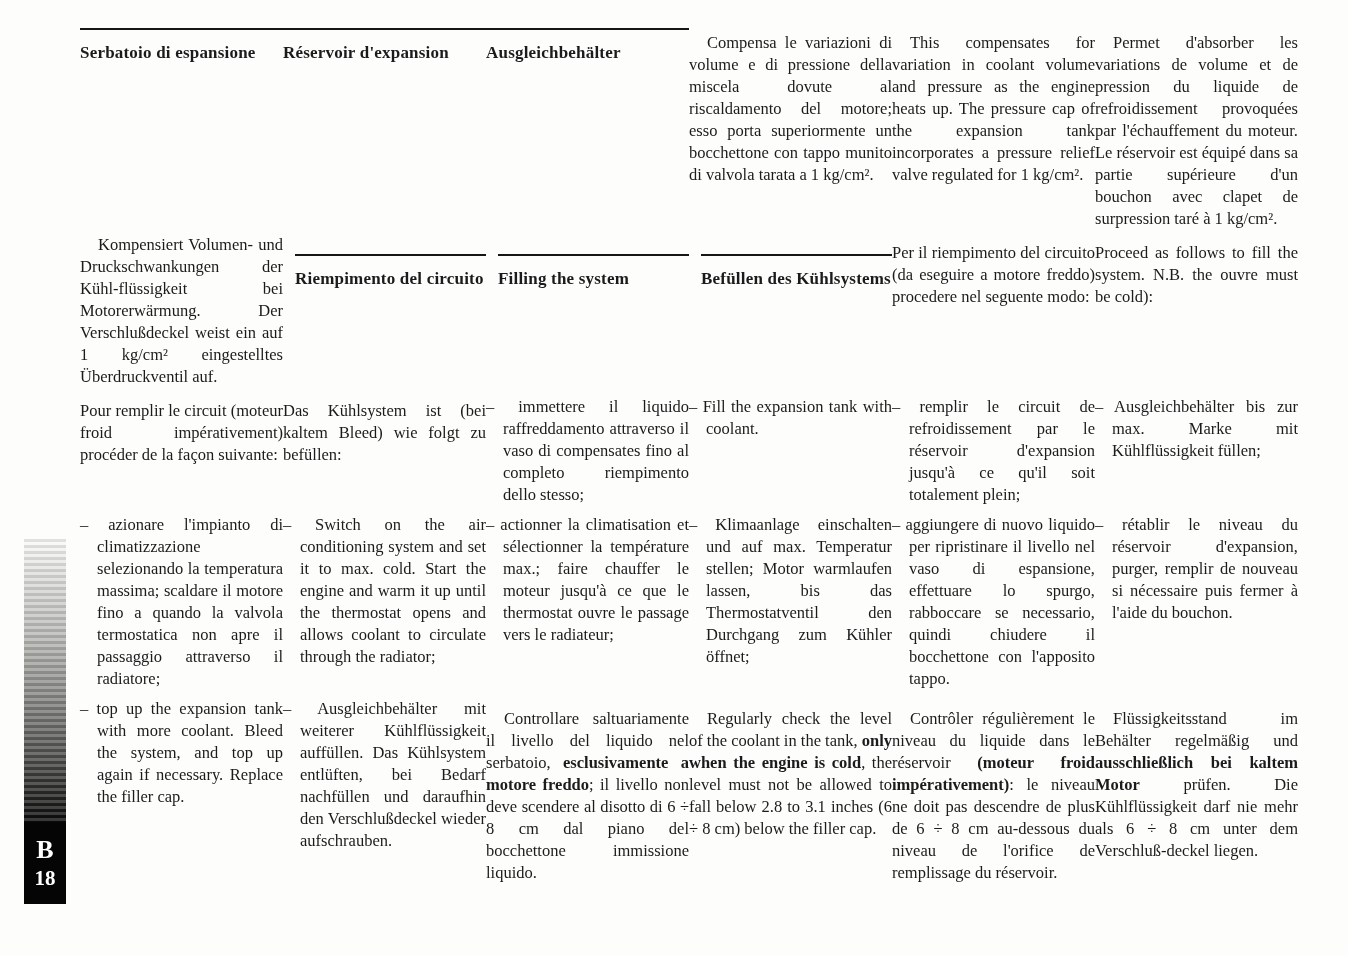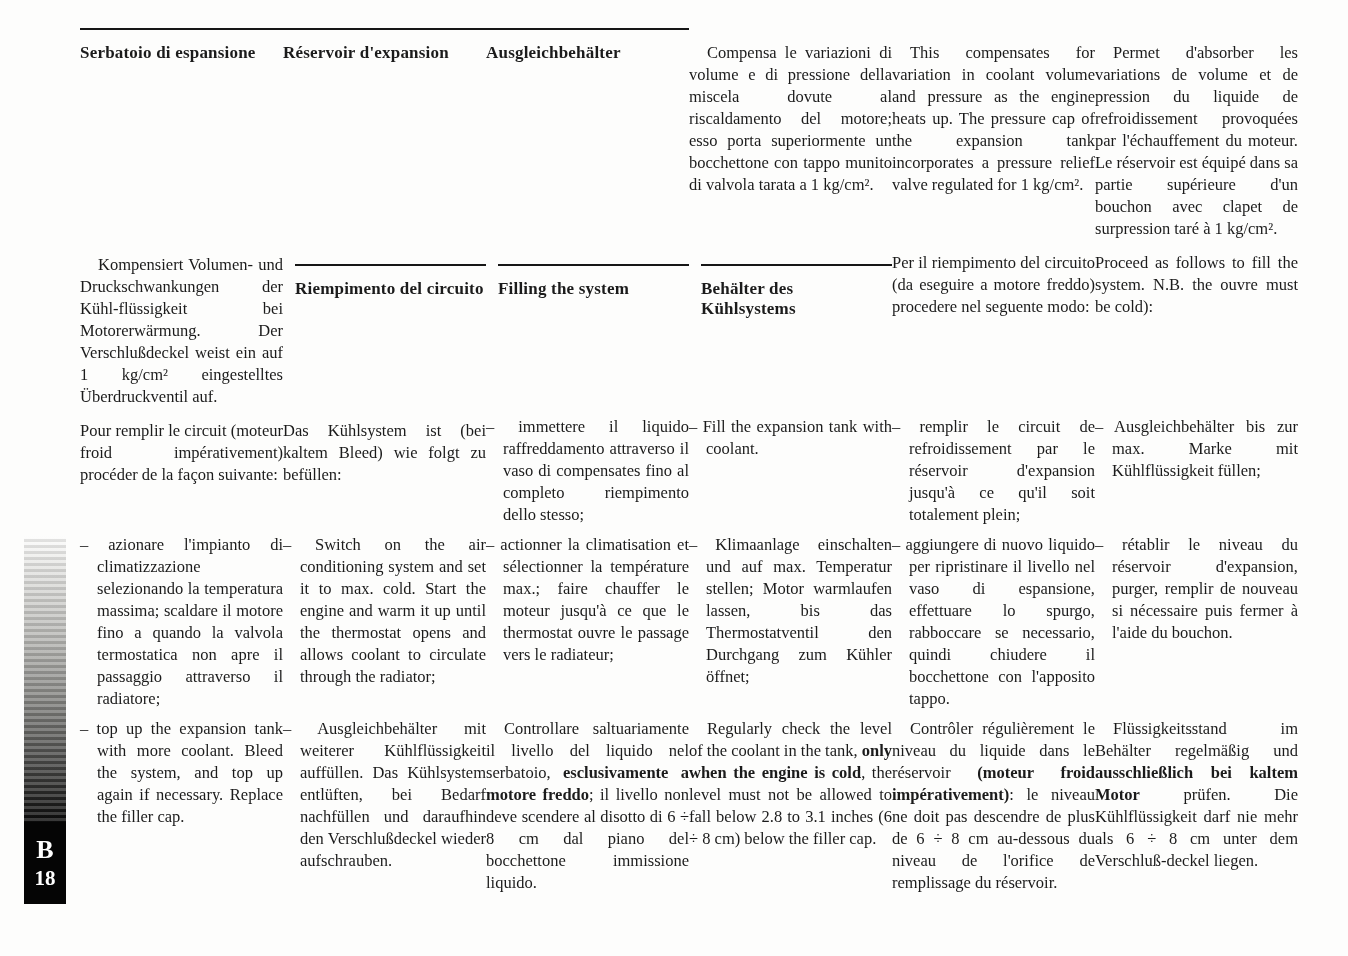--- a/index.html
+++ b/index.html
@@ -32,29 +32,29 @@
     padding-bottom: 2px;
   }
   .sec-head h2 {
     font-size: 17px;
     font-weight: bold;
     letter-spacing: 0.2px;
     text-align: left;
     line-height: 20px;
   }
   .s2 { margin-top: 24px; margin-left: 12px; }
-  .body-par { margin-top: 14px; text-indent: 18px; }
+  .body-par { margin-top: 4px; text-indent: 18px; }
   .intro { margin-top: 12px; }
   .list-item {
     margin-top: 8px;
     padding-left: 17px;
     text-indent: -17px;
   }
   .closing {
-    margin-top: 8px;
+    margin-top: 18px;
     text-indent: 18px;
     font-family: Liberation Serif, serif;
   }
   .closing strong { font-weight: bold; }
 
   
   .thumb-gradient {
     position: absolute;
     left: 24px;
     top: 536px;
@@ -125,21 +125,21 @@
     <div class="cell body-par">Permet d'absorber les variations de volume et de pression du liquide de refroidissement provoquées par l'échauffement du moteur. Le réservoir est équipé dans sa partie supérieure d'un bouchon avec clapet de surpression taré à 1 kg/cm².</div>
     <div class="cell body-par">Kompensiert Volumen- und Druckschwankungen der Kühl-flüssigkeit bei Motorerwärmung. Der Verschlußdeckel weist ein auf 1 kg/cm² eingestelltes Überdruckventil auf.</div>
 
     <div class="cell sec-head s2">
       <h2>Riempimento del circuito</h2>
     </div>
     <div class="cell sec-head s2">
       <h2>Filling the system</h2>
     </div>
     <div class="cell sec-head s2">
-      <h2>Behälter des Kühlsystems</h2>
+      <h2>Befüllen des Kühlsystems</h2>
     </div>
 
     <div class="cell intro">Per il riempimento del circuito (da eseguire a motore freddo) procedere nel seguente modo:</div>
     <div class="cell intro">Proceed as follows to fill the system. N.B. the ouvre must be cold):</div>
     <div class="cell intro">Pour remplir le circuit (moteur froid impérativement) procéder de la façon suivante:</div>
     <div class="cell intro">Das Kühlsystem ist (bei kaltem Bleed) wie folgt zu befüllen:</div>
 
     <div class="cell list-item">– immettere il liquido raffreddamento attraverso il vaso di compensates fino al completo riempimento dello stesso;</div>
     <div class="cell list-item">– Fill the expansion tank with coolant.</div>
     <div class="cell list-item">– remplir le circuit de refroidissement par le réservoir d'expansion jusqu'à ce qu'il soit totalement plein;</div>

